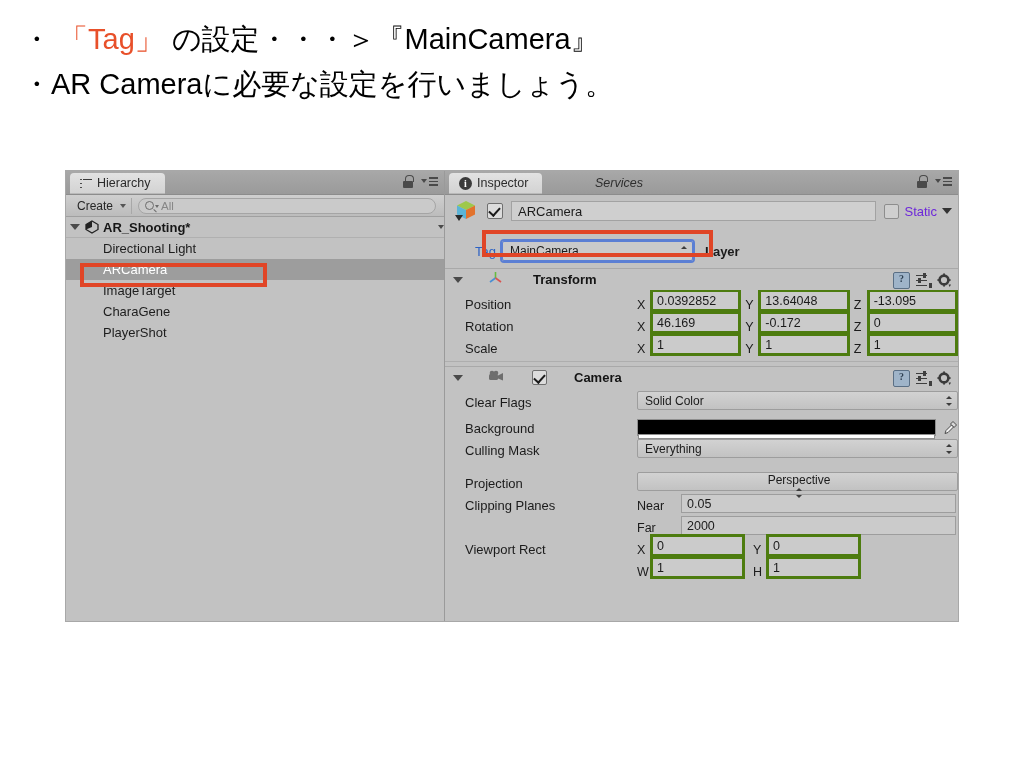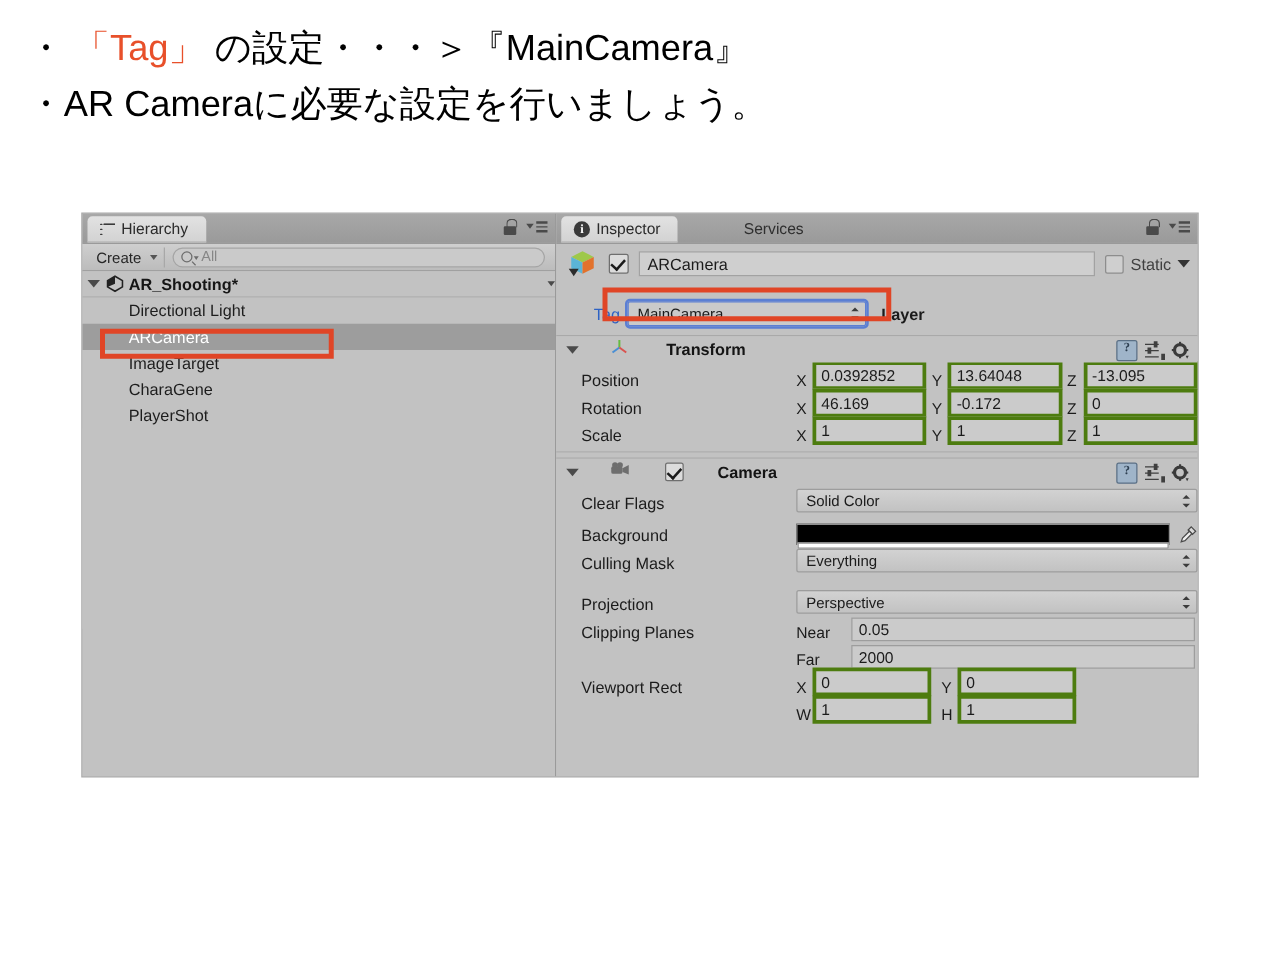--- a/index.html
+++ b/index.html
@@ -172,21 +172,21 @@
     position:relative;flex:0 0 auto;
   }
   .chk.on:after{
     content:"";position:absolute;left:3px;top:1px;width:5px;height:9px;
     border:solid #1b1b1b;border-width:0 2.4px 2.4px 0;transform:rotate(42deg);
   }
   .name-field{
     flex:1;height:18px;background:#cfcfcf;border:1px solid #a2a2a2;
     display:flex;align-items:center;padding-left:6px;font-size:13px;color:#1b1b1b;
   }
-  .static-wrap{display:flex;align-items:center;gap:5px;font-size:13px;color:#404040;}
+  .static-wrap{display:flex;align-items:center;gap:5px;font-size:13px;color:#6d28d9;}
   .static-chk{width:13px;height:13px;background:#cfcfcf;border:1px solid #8d8d8d;border-radius:2px;}
   .static-caret{
     width:0;height:0;border-left:5px solid transparent;border-right:5px solid transparent;
     border-top:6px solid #333;
   }
 
   
   .tag-row{
     height:22px;display:flex;align-items:center;gap:6px;padding:0 6px 0 8px;margin-top:16px;
     position:relative;
@@ -361,21 +361,21 @@
     </div>
   </div>
 
   <div class="inspector">
 
     <div class="insp-tabbar">
       <div class="tab active" style="left:4px;">
         <span class="tab-ico-info">i</span>
         <span>Inspector</span>
       </div>
-      <div class="tab inactive" style="left:140px;">
+      <div class="tab inactive" style="left:140px;font-style:italic;">
         <span>Services</span>
       </div>
       <div class="tab-right">
         <span class="lock-ico">
             <span class="shackle"></span>
             <span class="body"></span>
           </span>
         <span class="menu-ico">
             <span class="tri"></span>
             <i></i>
@@ -568,21 +568,21 @@
           <span class="dd" style="width:316px;">
             <span>Everything</span>
             <span class="updown"></span>
           </span>
         </div>
 
         <div style="height:11px;"></div>
 
         <div class="field-row">
           <span class="f-label">Projection</span>
-          <span class="dd" style="width:316px;">
+          <span class="dd" style="width:316px;flex-direction:column;">
             <span>Perspective</span>
             <span class="updown"></span>
           </span>
         </div>
 
 
         <div class="field-row">
           <span class="f-label">Clipping Planes</span>
           <span class="axis" style="width:44px;">Near</span>
           <span class="wide-input" style="width:268px;">

